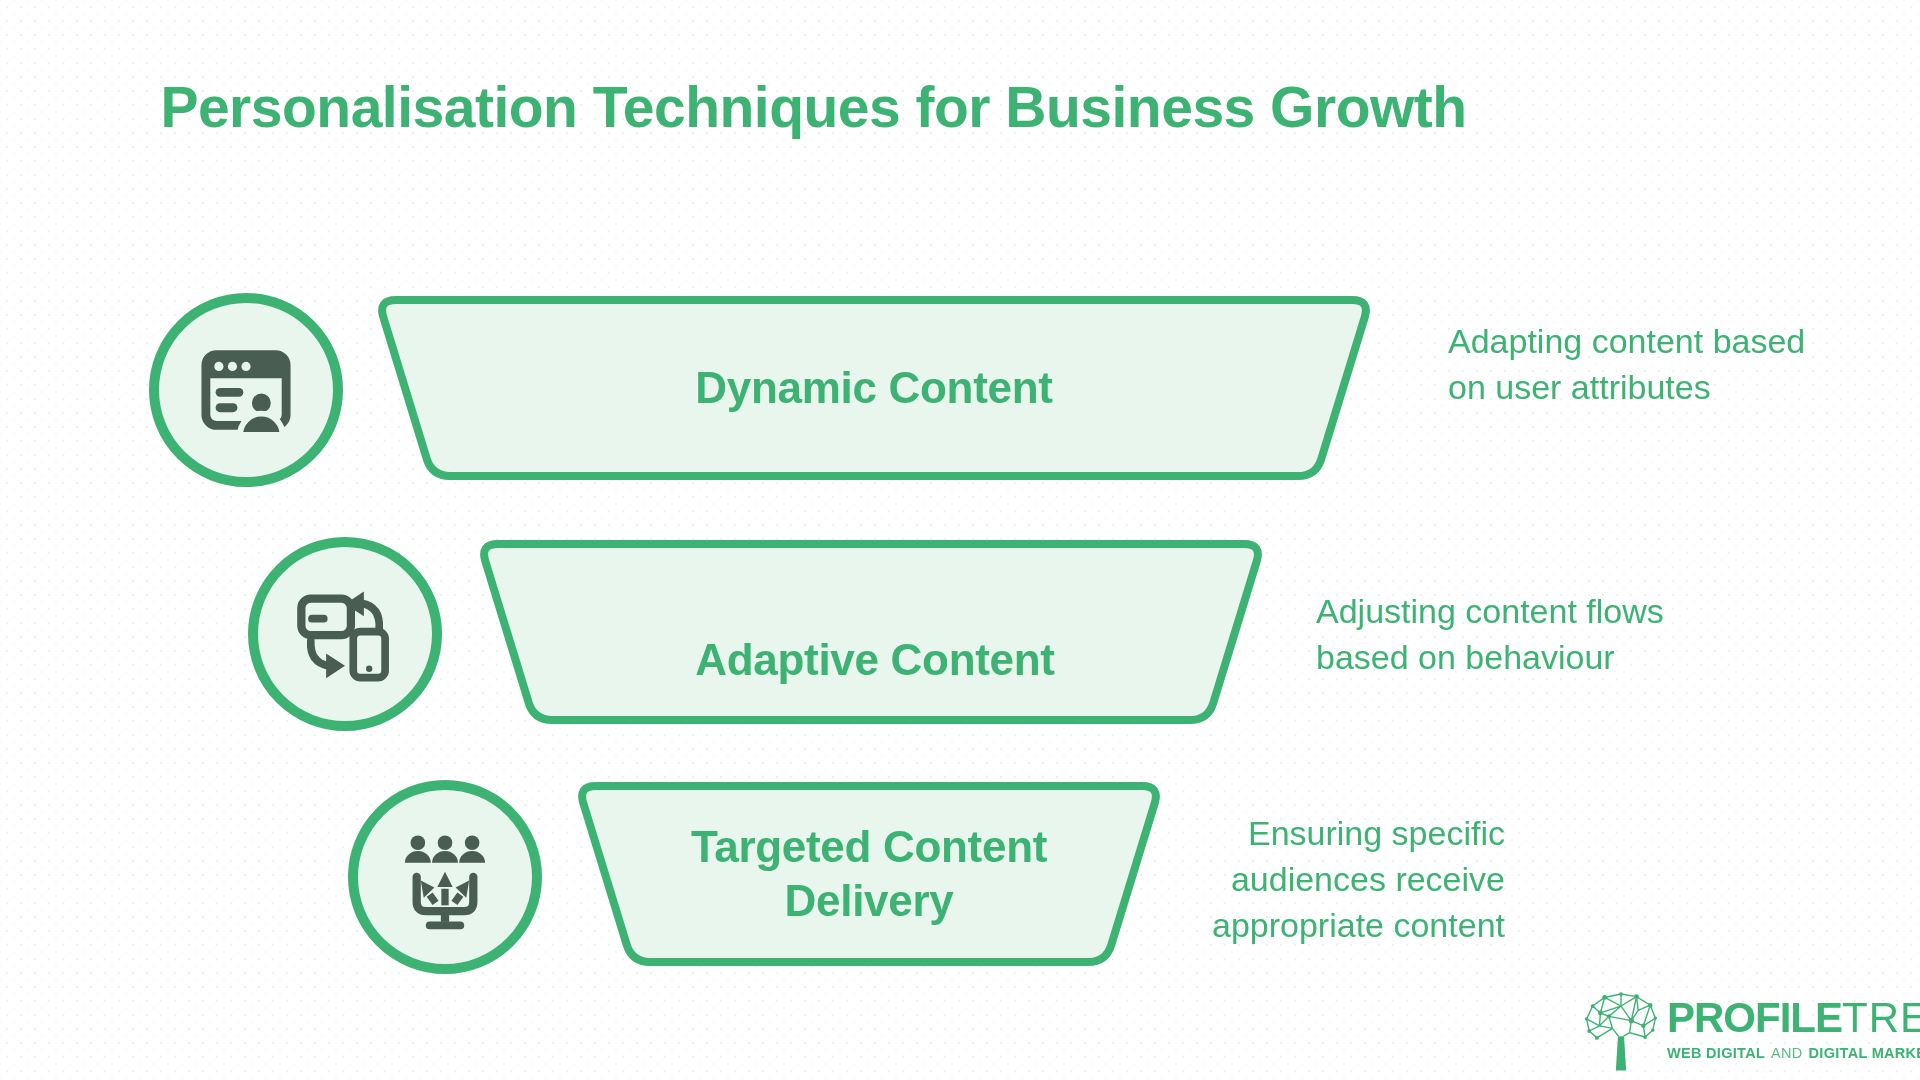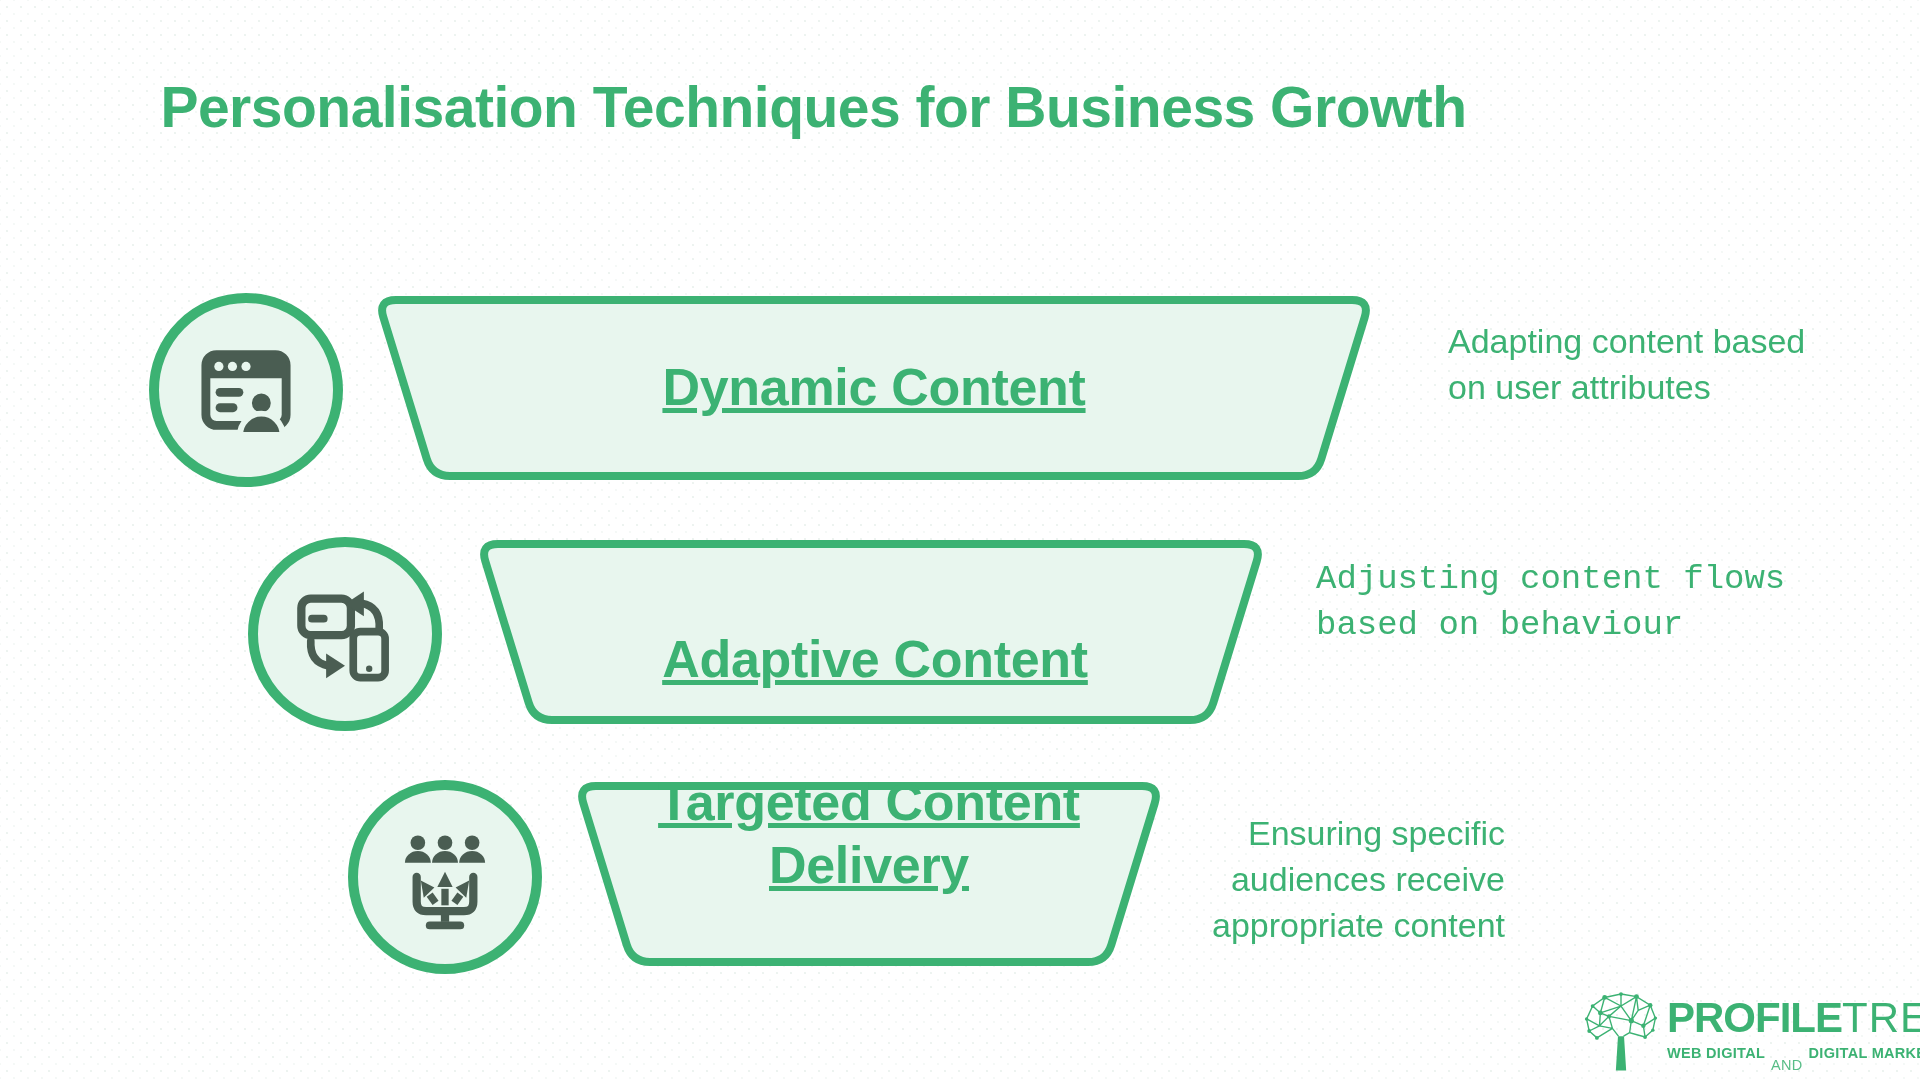--- a/index.html
+++ b/index.html
@@ -34,43 +34,43 @@
   #circle-3{left:348px;top:780px;}
 
   .trap{position:absolute;}
   .trap path{fill:var(--mint);stroke:var(--accent);stroke-width:8;}
   #trap-1{left:374px;top:296px;}
   #trap-2{left:476px;top:540px;}
   #trap-3{left:574px;top:782px;}
 
   .funnel-label{
     position:absolute;display:flex;align-items:center;justify-content:center;
-    text-align:center;font-weight:bold;font-size:52px;color:var(--accent);
-    white-space:pre-line;line-height:1.22;letter-spacing:-0.3px;text-decoration:underline;
+    text-align:center;font-weight:bold;font-size:44px;color:var(--accent);
+    white-space:pre-line;line-height:1.22;letter-spacing:-0.3px;
   }
   #label-1{left:374px;top:296px;width:1000px;height:184px;}
   #label-2{left:480px;top:540px;width:790px;height:240px;}
-  #label-3{left:574px;top:742px;width:590px;height:184px;}
+  #label-3{left:574px;top:782px;width:590px;height:184px;}
 
   .desc{
     position:absolute;font-size:34px;color:var(--accent);
     line-height:1.36;white-space:pre-line;
   }
   #desc-1{left:1412px;top:318px;margin-left:36px;}
-  #desc-2{left:1316px;top:556px;font-family:Liberation Mono, monospace;}
+  #desc-2{left:1316px;top:588px;}
   #desc-3{left:1212px;top:810px;text-align:right;}
 
   .logo{position:absolute;left:1578px;top:988px;display:flex;align-items:flex-start;}
   .logo-tree{width:86px;height:86px;color:var(--accent);margin-right:3px;flex:0 0 auto;}
   .logo-text{display:flex;flex-direction:column;}
   .brand-line{font-size:42px;line-height:1;color:var(--accent);margin-top:9px;letter-spacing:-1px;white-space:nowrap;}
   .brand-bold{font-weight:bold;margin-top:48px;}
   .brand-light{font-weight:normal;letter-spacing:1px;}
   .tagline{display:flex;gap:6px;font-size:14.5px;color:var(--accent);margin-top:6px;letter-spacing:0.3px;font-weight:bold;white-space:nowrap;}
-  .tagline .and{font-weight:normal;opacity:0.85;margin-top:12px;}
+  .tagline .and{font-weight:normal;opacity:0.85;}
 </style>
 </head>
 <body>
 
 <div class="title">Personalisation Techniques for Business Growth</div>
 
 <div class="circle" id="circle-1">
   <svg viewBox="0 0 100 100" aria-hidden="true">
     <rect x="16" y="20" width="68" height="60" rx="9" fill="none" stroke="currentColor" stroke-width="7.5"></rect>
     <path d="M16 40 L16 29 Q16 20 25 20 L75 20 Q84 20 84 29 L84 40 Z" fill="currentColor"></path>

